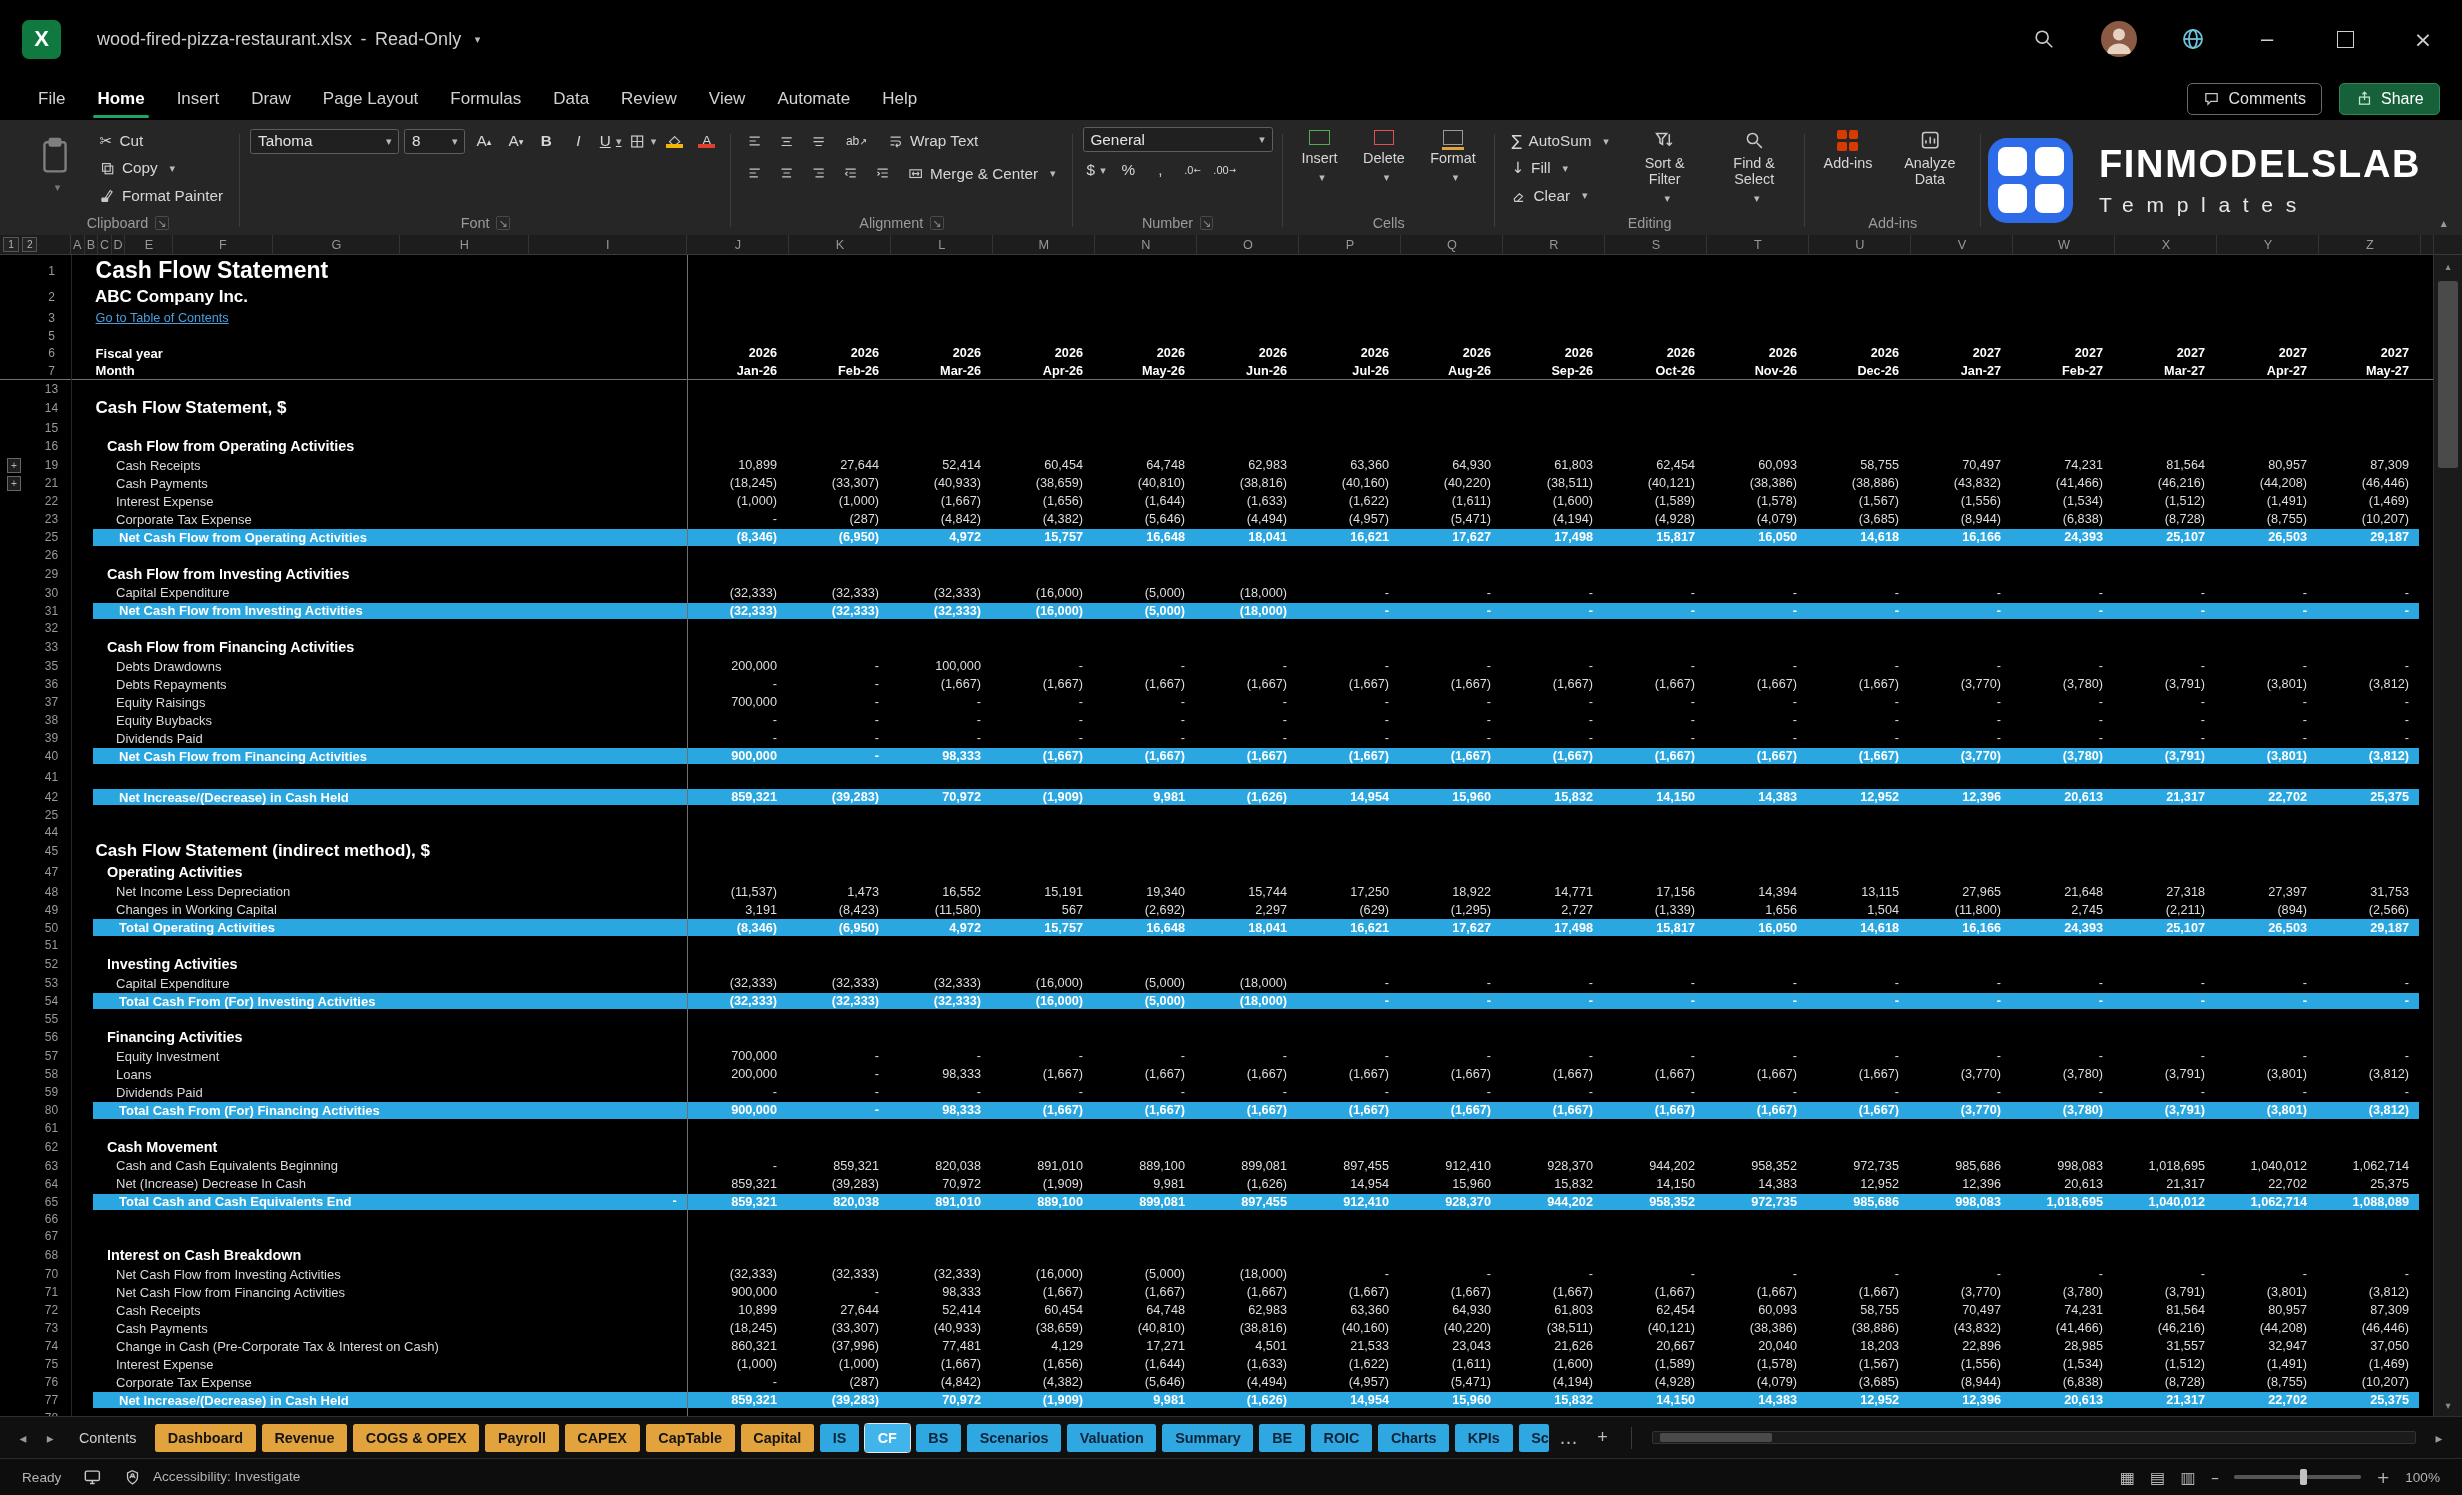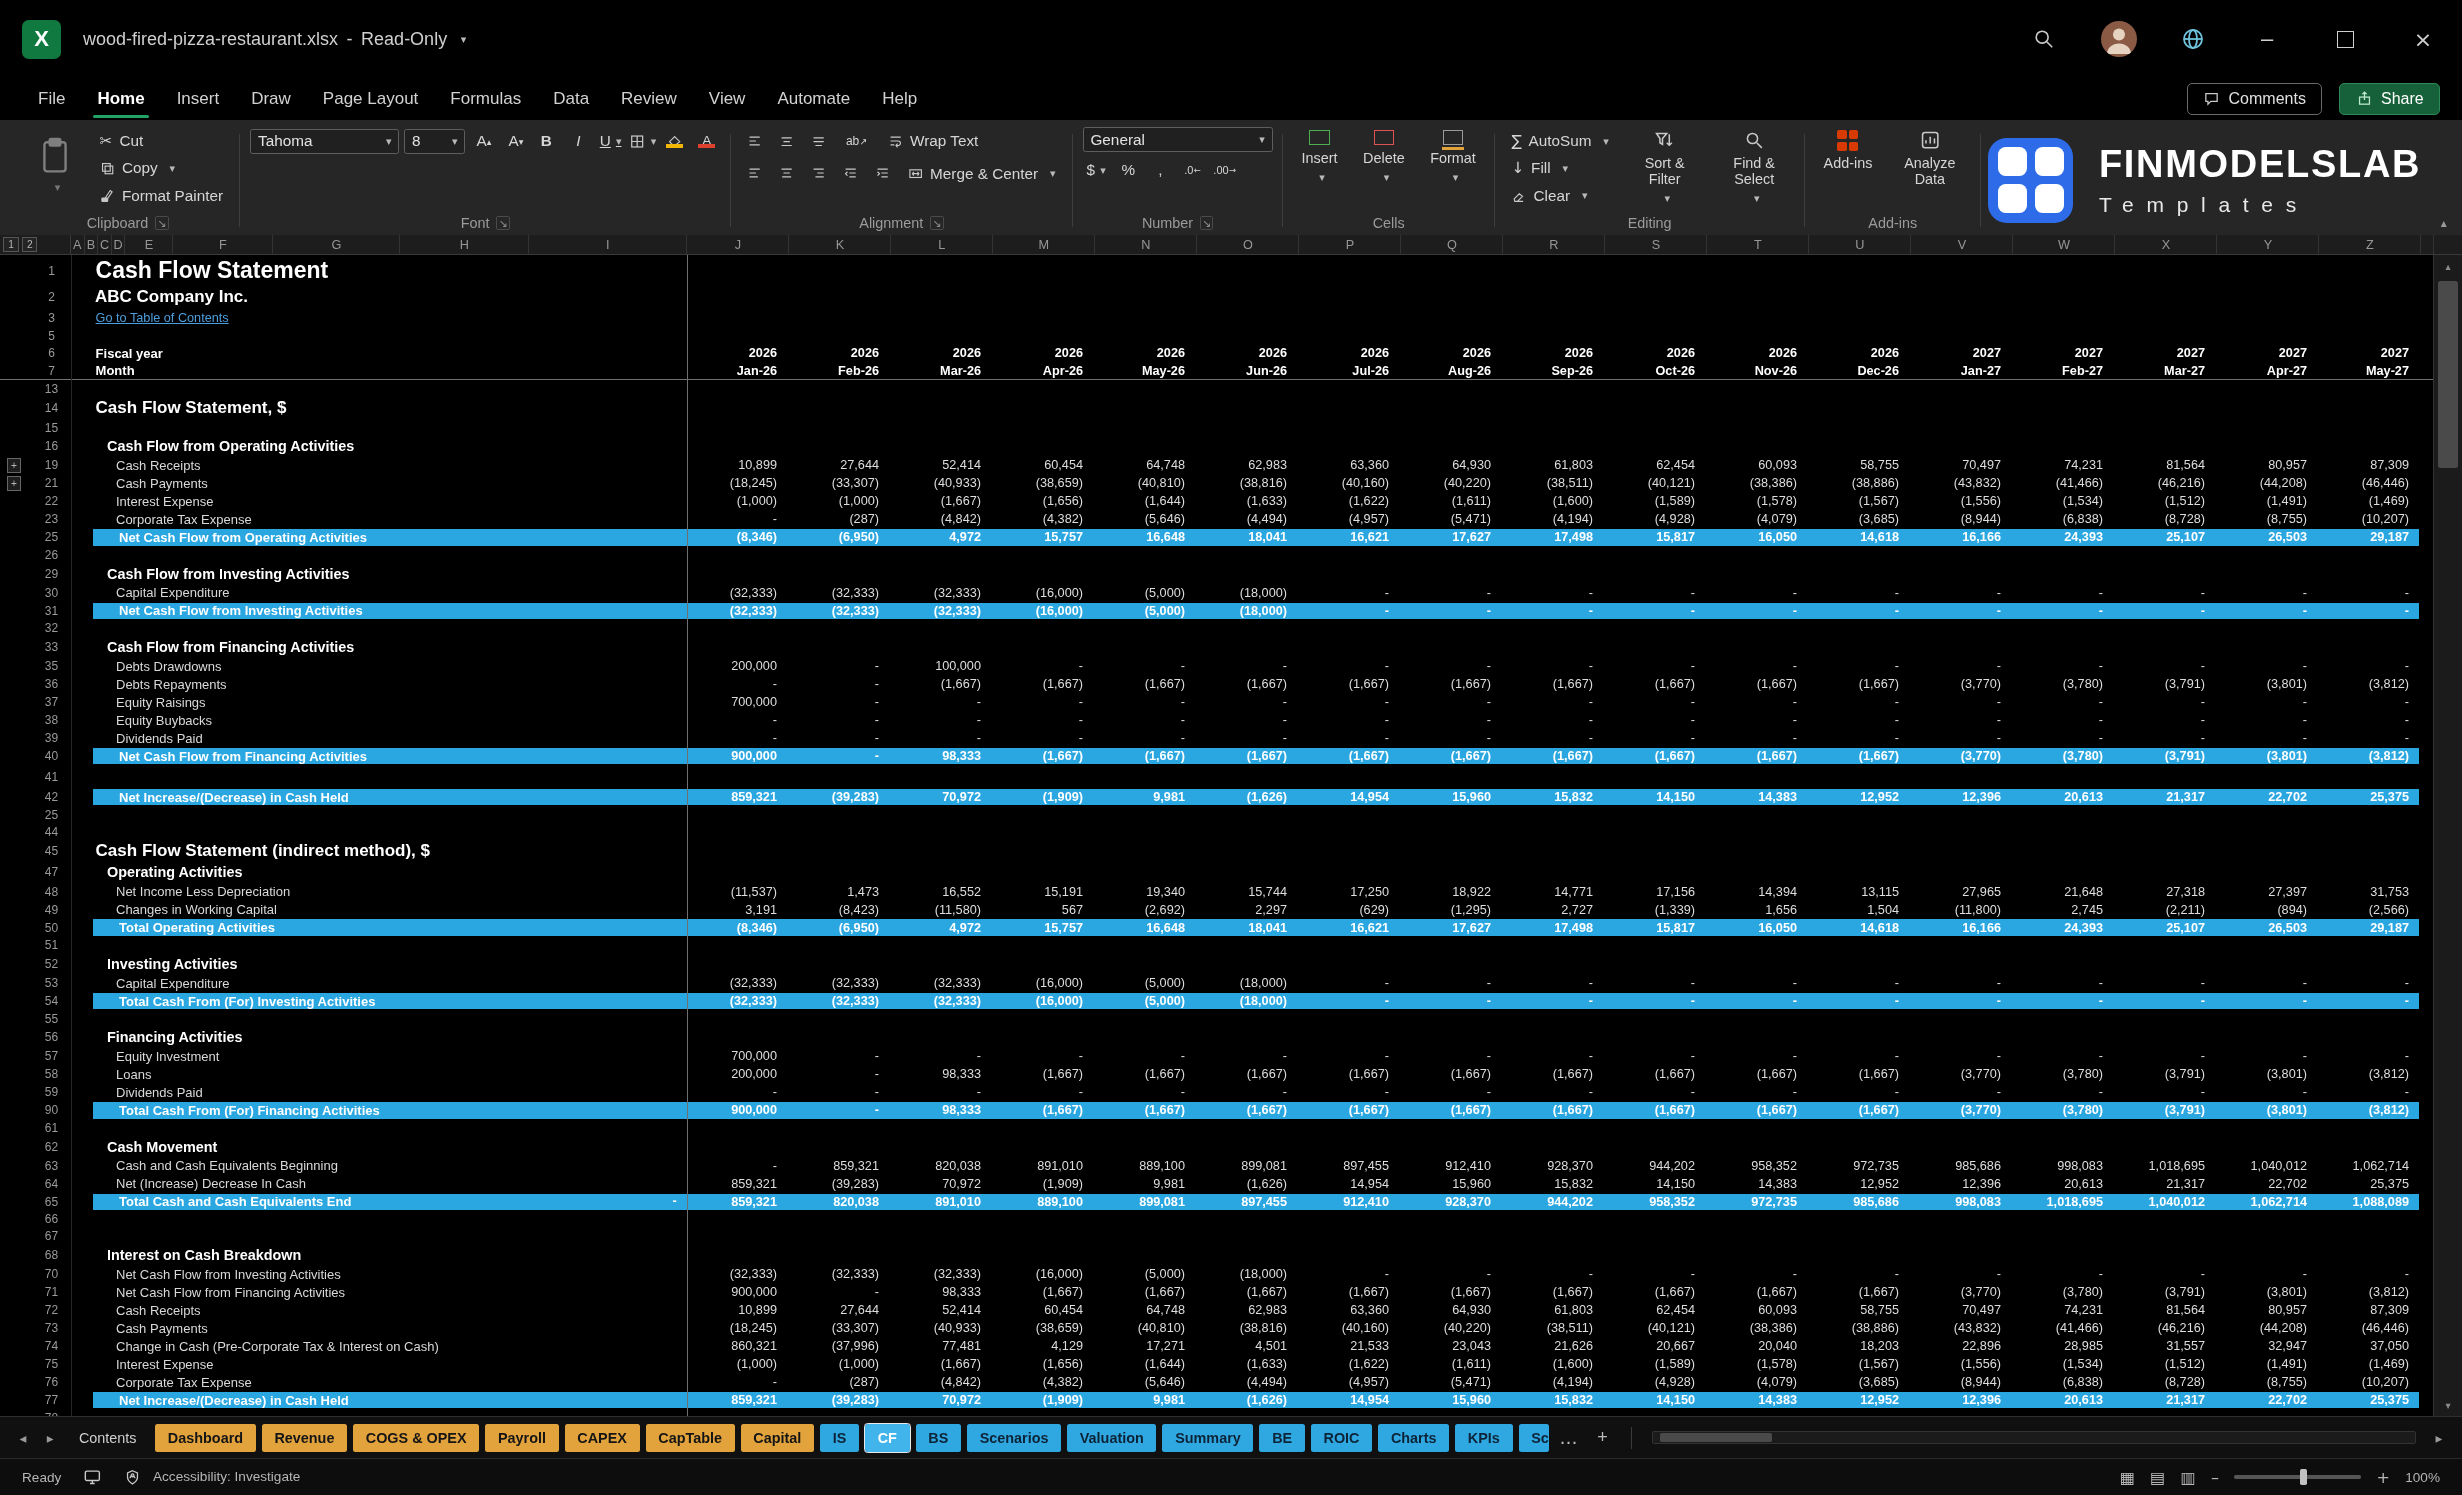--- a/index.html
+++ b/index.html
@@ -6,21 +6,21 @@
 html,body{background:#000;width:2462px;height:1495px}
 #app{position:relative;width:2462px;height:1495px;overflow:hidden;background:#000;color:#e6e6e6;
  font-family:"Liberation Sans",sans-serif;display:flex;flex-direction:column}
 .gly{font-family:"DejaVu Sans",sans-serif}
 .chev{font-family:"DejaVu Sans",sans-serif;font-size:11px;color:#b9b9b9;margin-left:5.1px}
 
 
 .titlebar{height:78px;flex:0 0 auto;display:flex;align-items:center;padding:0 22px;background:#000}
 .appicon{width:39px;height:39px;border-radius:6.8px;background:#10793f;display:flex;align-items:center;justify-content:center;
  font-weight:bold;font-size:22px;color:#fff}
-.ttext{margin-left:22px;font-size:18px;color:#cfcfcf;display:flex;align-items:center;gap:8.5px}
+.ttext{margin-left:36px;font-size:18px;color:#cfcfcf;display:flex;align-items:center;gap:8.5px}
 .tright{margin-left:auto;display:flex;align-items:center;gap:44px}
 .ticon{width:25.5px;height:25.5px;display:flex;align-items:center;justify-content:center;color:#c9c9c9}
 .avatar{width:36px;height:36px;border-radius:50%;background:#8a5a44;overflow:hidden;display:flex;align-items:center;justify-content:center}
 .winbtn{font-size:22px;color:#cfcfcf;width:34px;text-align:center}
 .maxbox{width:17px;height:17px;border:1.7px solid #cfcfcf;margin:0 auto}
 
 
 .menubar{height:42px;flex:0 0 auto;display:flex;align-items:center;background:#000;padding:0 22px}
 #menu-tabs{display:flex;align-items:stretch;height:100%}
 .menu-tab{display:flex;align-items:center;padding:0 16px;font-size:17px;color:#d2d2d2;position:relative;cursor:default}
@@ -1160,21 +1160,21 @@
           <div class="vcell">-</div>
           <div class="vcell">-</div>
           <div class="vcell">-</div>
           <div class="vcell">-</div>
           <div class="vcell">-</div>
           <div class="vcell">-</div>
           <div class="vcell">-</div>
         </div>
         <div class="grow r-total">
           <div class="ocell"></div>
-          <div class="rnum">90</div>
+          <div class="rnum">80</div>
           <div class="lcell"><span class="ltext">Total Cash From (For) Financing Activities</span></div>
           <div class="vcell">900,000</div>
           <div class="vcell">-</div>
           <div class="vcell">98,333</div>
           <div class="vcell">(1,667)</div>
           <div class="vcell">(1,667)</div>
           <div class="vcell">(1,667)</div>
           <div class="vcell">(1,667)</div>
           <div class="vcell">(1,667)</div>
           <div class="vcell">(1,667)</div>

